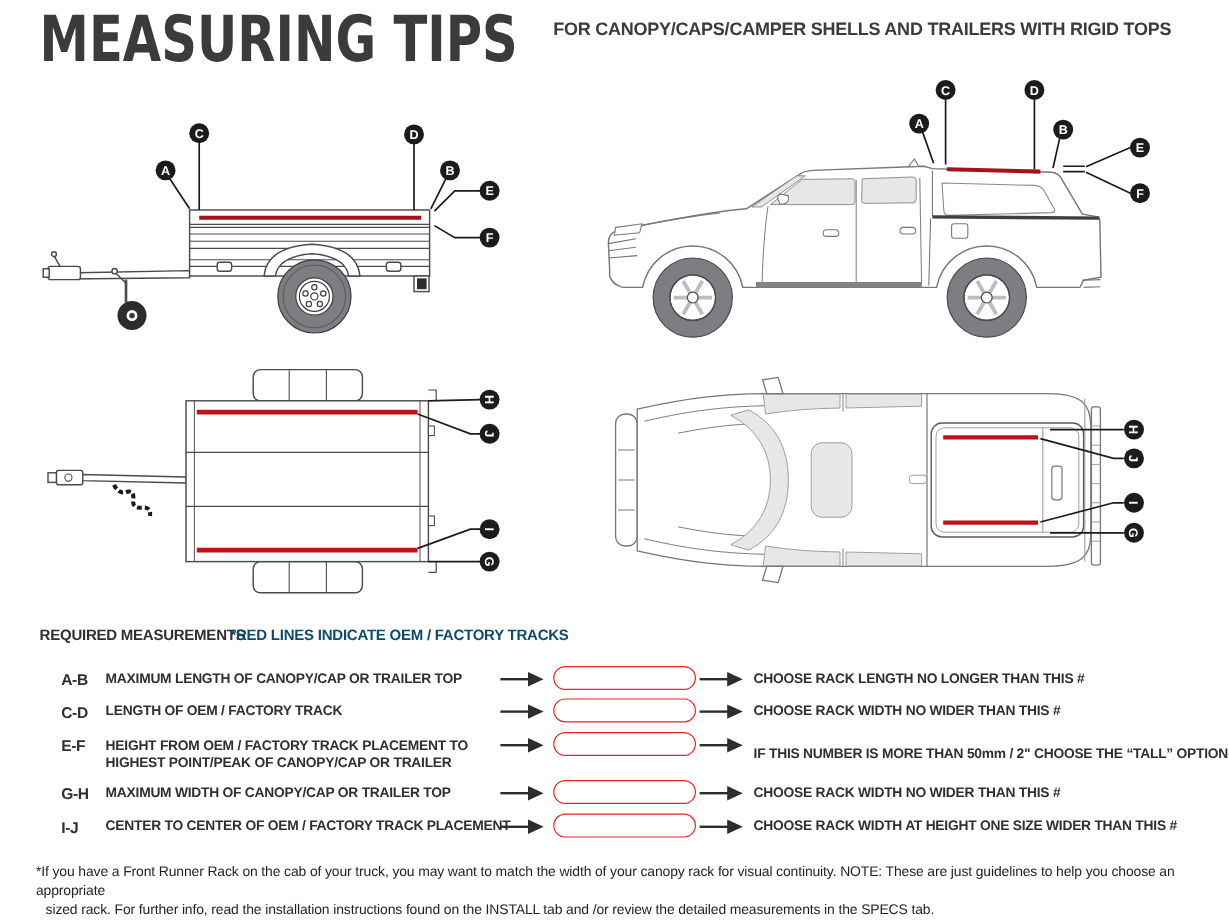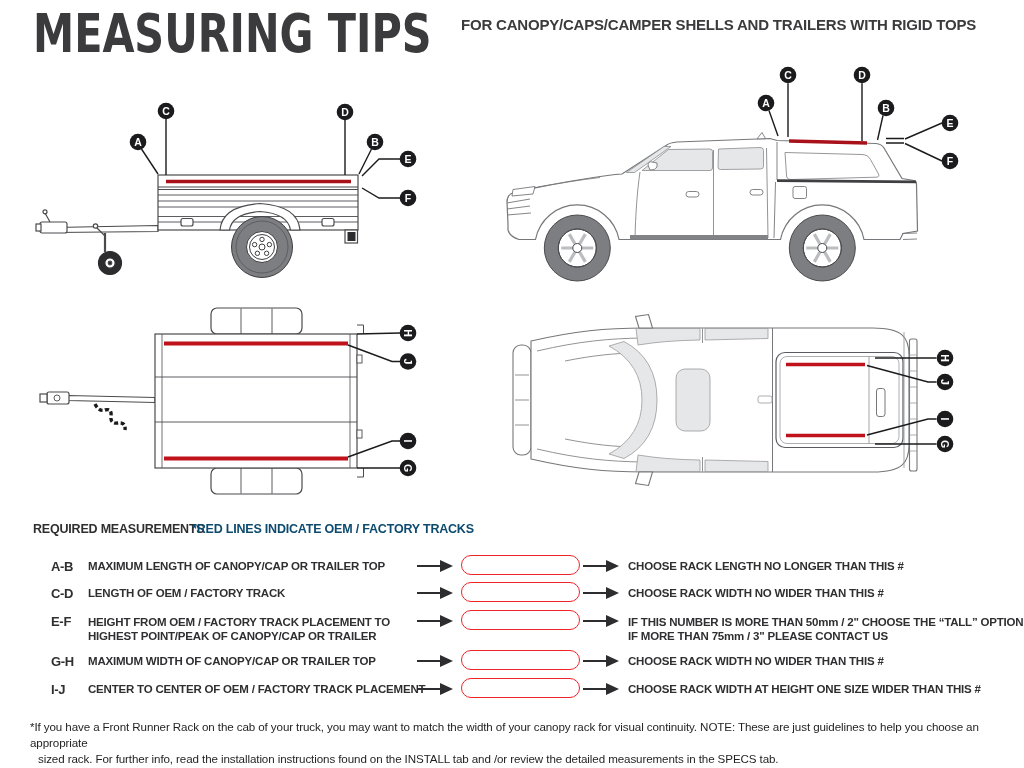--- a/index.html
+++ b/index.html
@@ -312,21 +312,20 @@
           <span class="l1">HEIGHT FROM OEM / FACTORY TRACK PLACEMENT TO</span>
           <span class="l2">HIGHEST POINT/PEAK OF CANOPY/CAP OR TRAILER</span>
         </div>
     </div>
     <span class="arrow a1"></span>
     <input class="pill" type="text" value="" style="">
     <span class="arrow a2"></span>
     <div class="mcell minstr">
       <div>
           <span class="l1">IF THIS NUMBER IS MORE THAN 50mm / 2" CHOOSE THE “TALL” OPTION</span>
-          <span class="l2">IF MORE THAN 75mm / 3" PLEASE CONTACT US</span>
         </div>
     </div>
   </div>
 
   <div class="mrow" style="top:650px">
     <div class="mkey">G-H</div>
     <div class="mcell mdesc">
       <div>
           <span class="l1">MAXIMUM  WIDTH OF CANOPY/CAP OR TRAILER TOP</span>
         </div>

